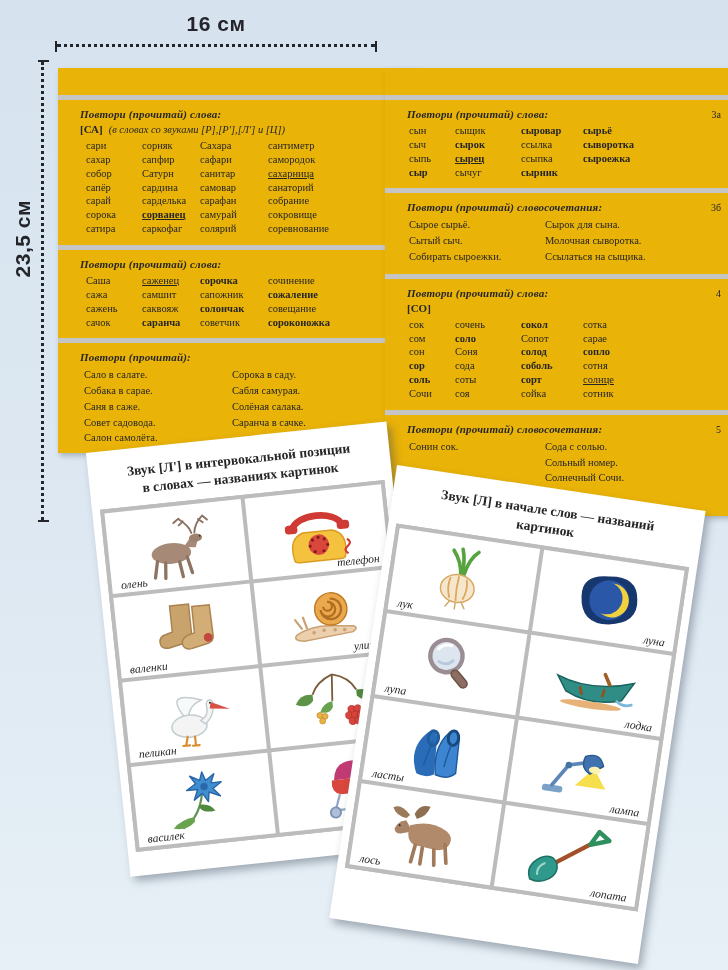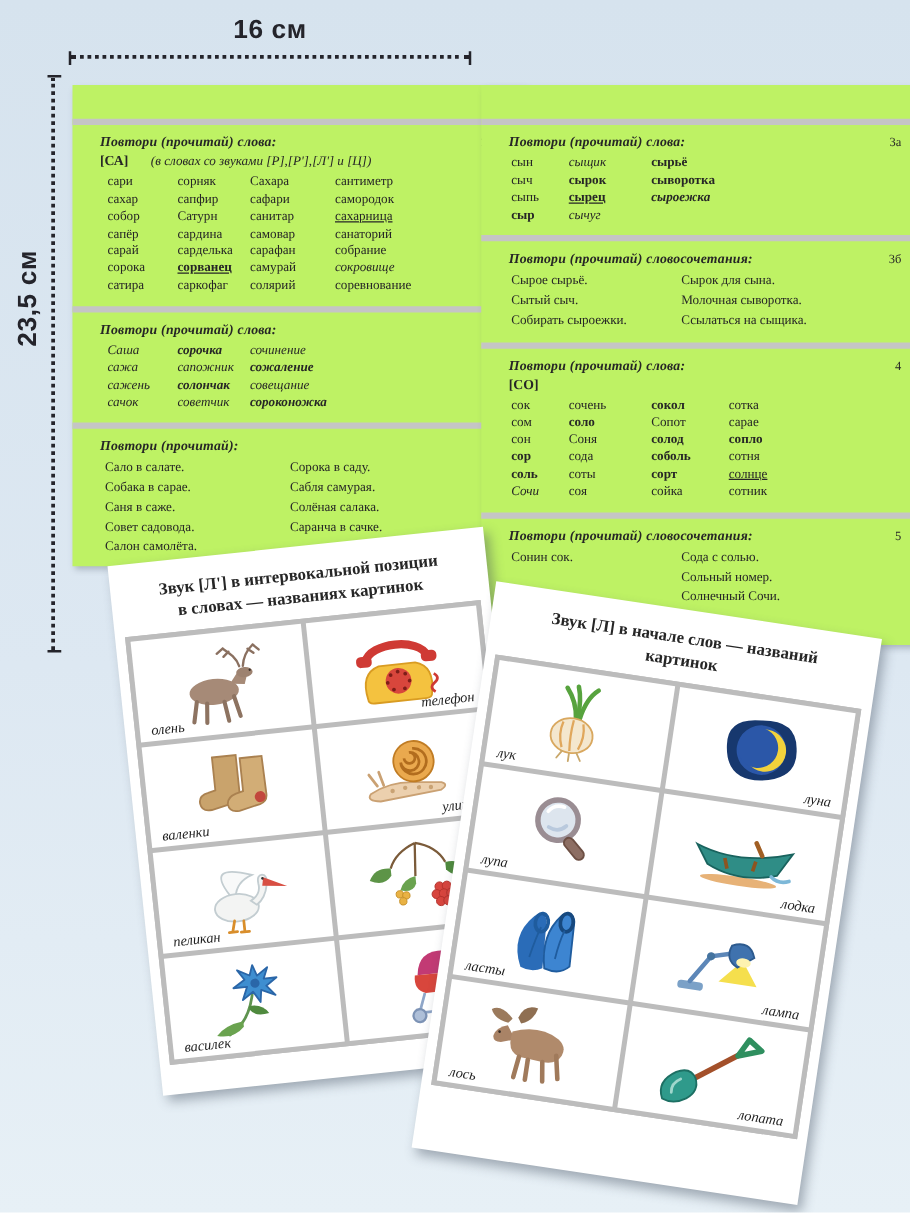--- a/index.html
+++ b/index.html
@@ -13,37 +13,37 @@
     font-family:"Liberation Sans",sans-serif;font-weight:bold;font-size:21px;color:#24242b;letter-spacing:.5px}
   .hline{position:absolute;left:57px;top:44px;width:318px;height:0;border-top:3px dotted #24242b}
   .hline::before,.hline::after{content:"";position:absolute;top:-6px;width:2px;height:11px;background:#24242b}
   .hline::before{left:-2px}.hline::after{right:-2px}
   .vlabel{position:absolute;left:11px;top:200px;writing-mode:vertical-rl;transform:rotate(180deg);
     font-family:"Liberation Sans",sans-serif;font-weight:bold;font-size:21px;color:#24242b;letter-spacing:.5px}
   .vline{position:absolute;left:41px;top:62px;height:458px;width:0;border-left:3px dotted #24242b}
   .vline::before,.vline::after{content:"";position:absolute;left:-6px;height:2px;width:11px;background:#24242b}
   .vline::before{top:-2px}.vline::after{bottom:-2px}
   
-  .sheet{position:absolute;width:362px;background:#bef264;box-shadow:2px 3px 5px rgba(95,105,120,.4)}
+  .sheet{position:absolute;width:362px;background:#eab308;box-shadow:2px 3px 5px rgba(95,105,120,.4)}
   #sheet-left{left:58px;top:68px;height:385px;z-index:1}
   #sheet-right{left:385px;top:68px;height:448px;z-index:1}
   .strip{height:27px}
   .divider{height:5px;background:#c5c5c5}
   .block{padding:8px 14px 9px 22px}
   .block-head{display:flex;justify-content:space-between;align-items:baseline;font-size:11px}
   .block-title{font-style:italic;font-weight:bold;letter-spacing:.2px}
   .block-num{font-size:10px;padding-right:12px}
   .block-tag{margin-top:3px;font-size:10.5px}
   .block-tag .tag{font-weight:bold;font-size:11px}
-  .block-tag .note{font-style:italic;margin-left:18px}
+  .block-tag .note{font-style:italic;margin-left:6px}
   .word-grid{display:grid;margin-top:4px;font-size:10.5px;line-height:1.32}
   .s0 .word-grid{grid-template-columns:56px 58px 68px 1fr;padding-left:6px}
   .s1 .word-grid{grid-template-columns:46px 66px 62px 1fr;padding-left:2px}
   .word{display:block;white-space:nowrap}
-  .b{font-weight:bold}.i{font-style:italic}.u{text-decoration:underline}
+  .b{font-weight:bold}.i{}.u{text-decoration:underline}
   .phrase-grid{display:grid;margin-top:4px;font-size:10.5px;line-height:1.5}
   .s0 .phrase-grid{grid-template-columns:148px 1fr;padding-left:4px}
   .s1 .phrase-grid{grid-template-columns:136px 1fr;padding-left:2px}
   
   .card{position:absolute;background:#fff;box-shadow:4px 5px 9px rgba(60,72,88,.42)}
   #card-left{left:86px;top:453px;width:302px;height:426px;transform:rotate(-6deg);transform-origin:top left;z-index:3}
   #card-right{left:397px;top:465px;width:312px;height:458px;transform:rotate(8.5deg);transform-origin:top left;z-index:4}
   .card-pad{padding:8px 8px 0 8px}
   .card-title{text-align:center;font-weight:bold;font-size:13.5px;line-height:1.3;padding:6px 2px 9px}
   .card-grid{border:4px solid #bcbcbc;background:#bcbcbc;display:grid;grid-template-columns:1fr 1fr;gap:4px}
@@ -117,20 +117,26 @@
         <span class="block-num">1г</span>
       </div>
       <div class="word-grid">
         <div class="word-col">
           <span class="word i">Саша</span>
           <span class="word i">сажа</span>
           <span class="word i">сажень</span>
           <span class="word i">сачок</span>
         </div>
         <div class="word-col">
+          <span class="word i u">саженец</span>
+          <span class="word i">самшит</span>
+          <span class="word i">саквояж</span>
+          <span class="word b i">саранча</span>
+        </div>
+        <div class="word-col">
           <span class="word b i">сорочка</span>
           <span class="word i">сапожник</span>
           <span class="word b i">солончак</span>
           <span class="word i">советчик</span>
         </div>
         <div class="word-col">
           <span class="word i">сочинение</span>
           <span class="word b i">сожаление</span>
           <span class="word i">совещание</span>
           <span class="word b i">сороконожка</span>
@@ -173,20 +179,26 @@
           <span class="word">сын</span>
           <span class="word">сыч</span>
           <span class="word">сыпь</span>
           <span class="word b">сыр</span>
         </div>
         <div class="word-col">
           <span class="word i">сыщик</span>
           <span class="word b">сырок</span>
           <span class="word b u">сырец</span>
           <span class="word i">сычуг</span>
+        </div>
+        <div class="word-col">
+          <span class="word b">сыровар</span>
+          <span class="word">ссылка</span>
+          <span class="word">ссыпка</span>
+          <span class="word b">сырник</span>
         </div>
         <div class="word-col">
           <span class="word b">сырьё</span>
           <span class="word b">сыворотка</span>
           <span class="word b i">сыроежка</span>
         </div>
       </div>
     </div>
     <div class="divider"></div>
     <div class="block">

